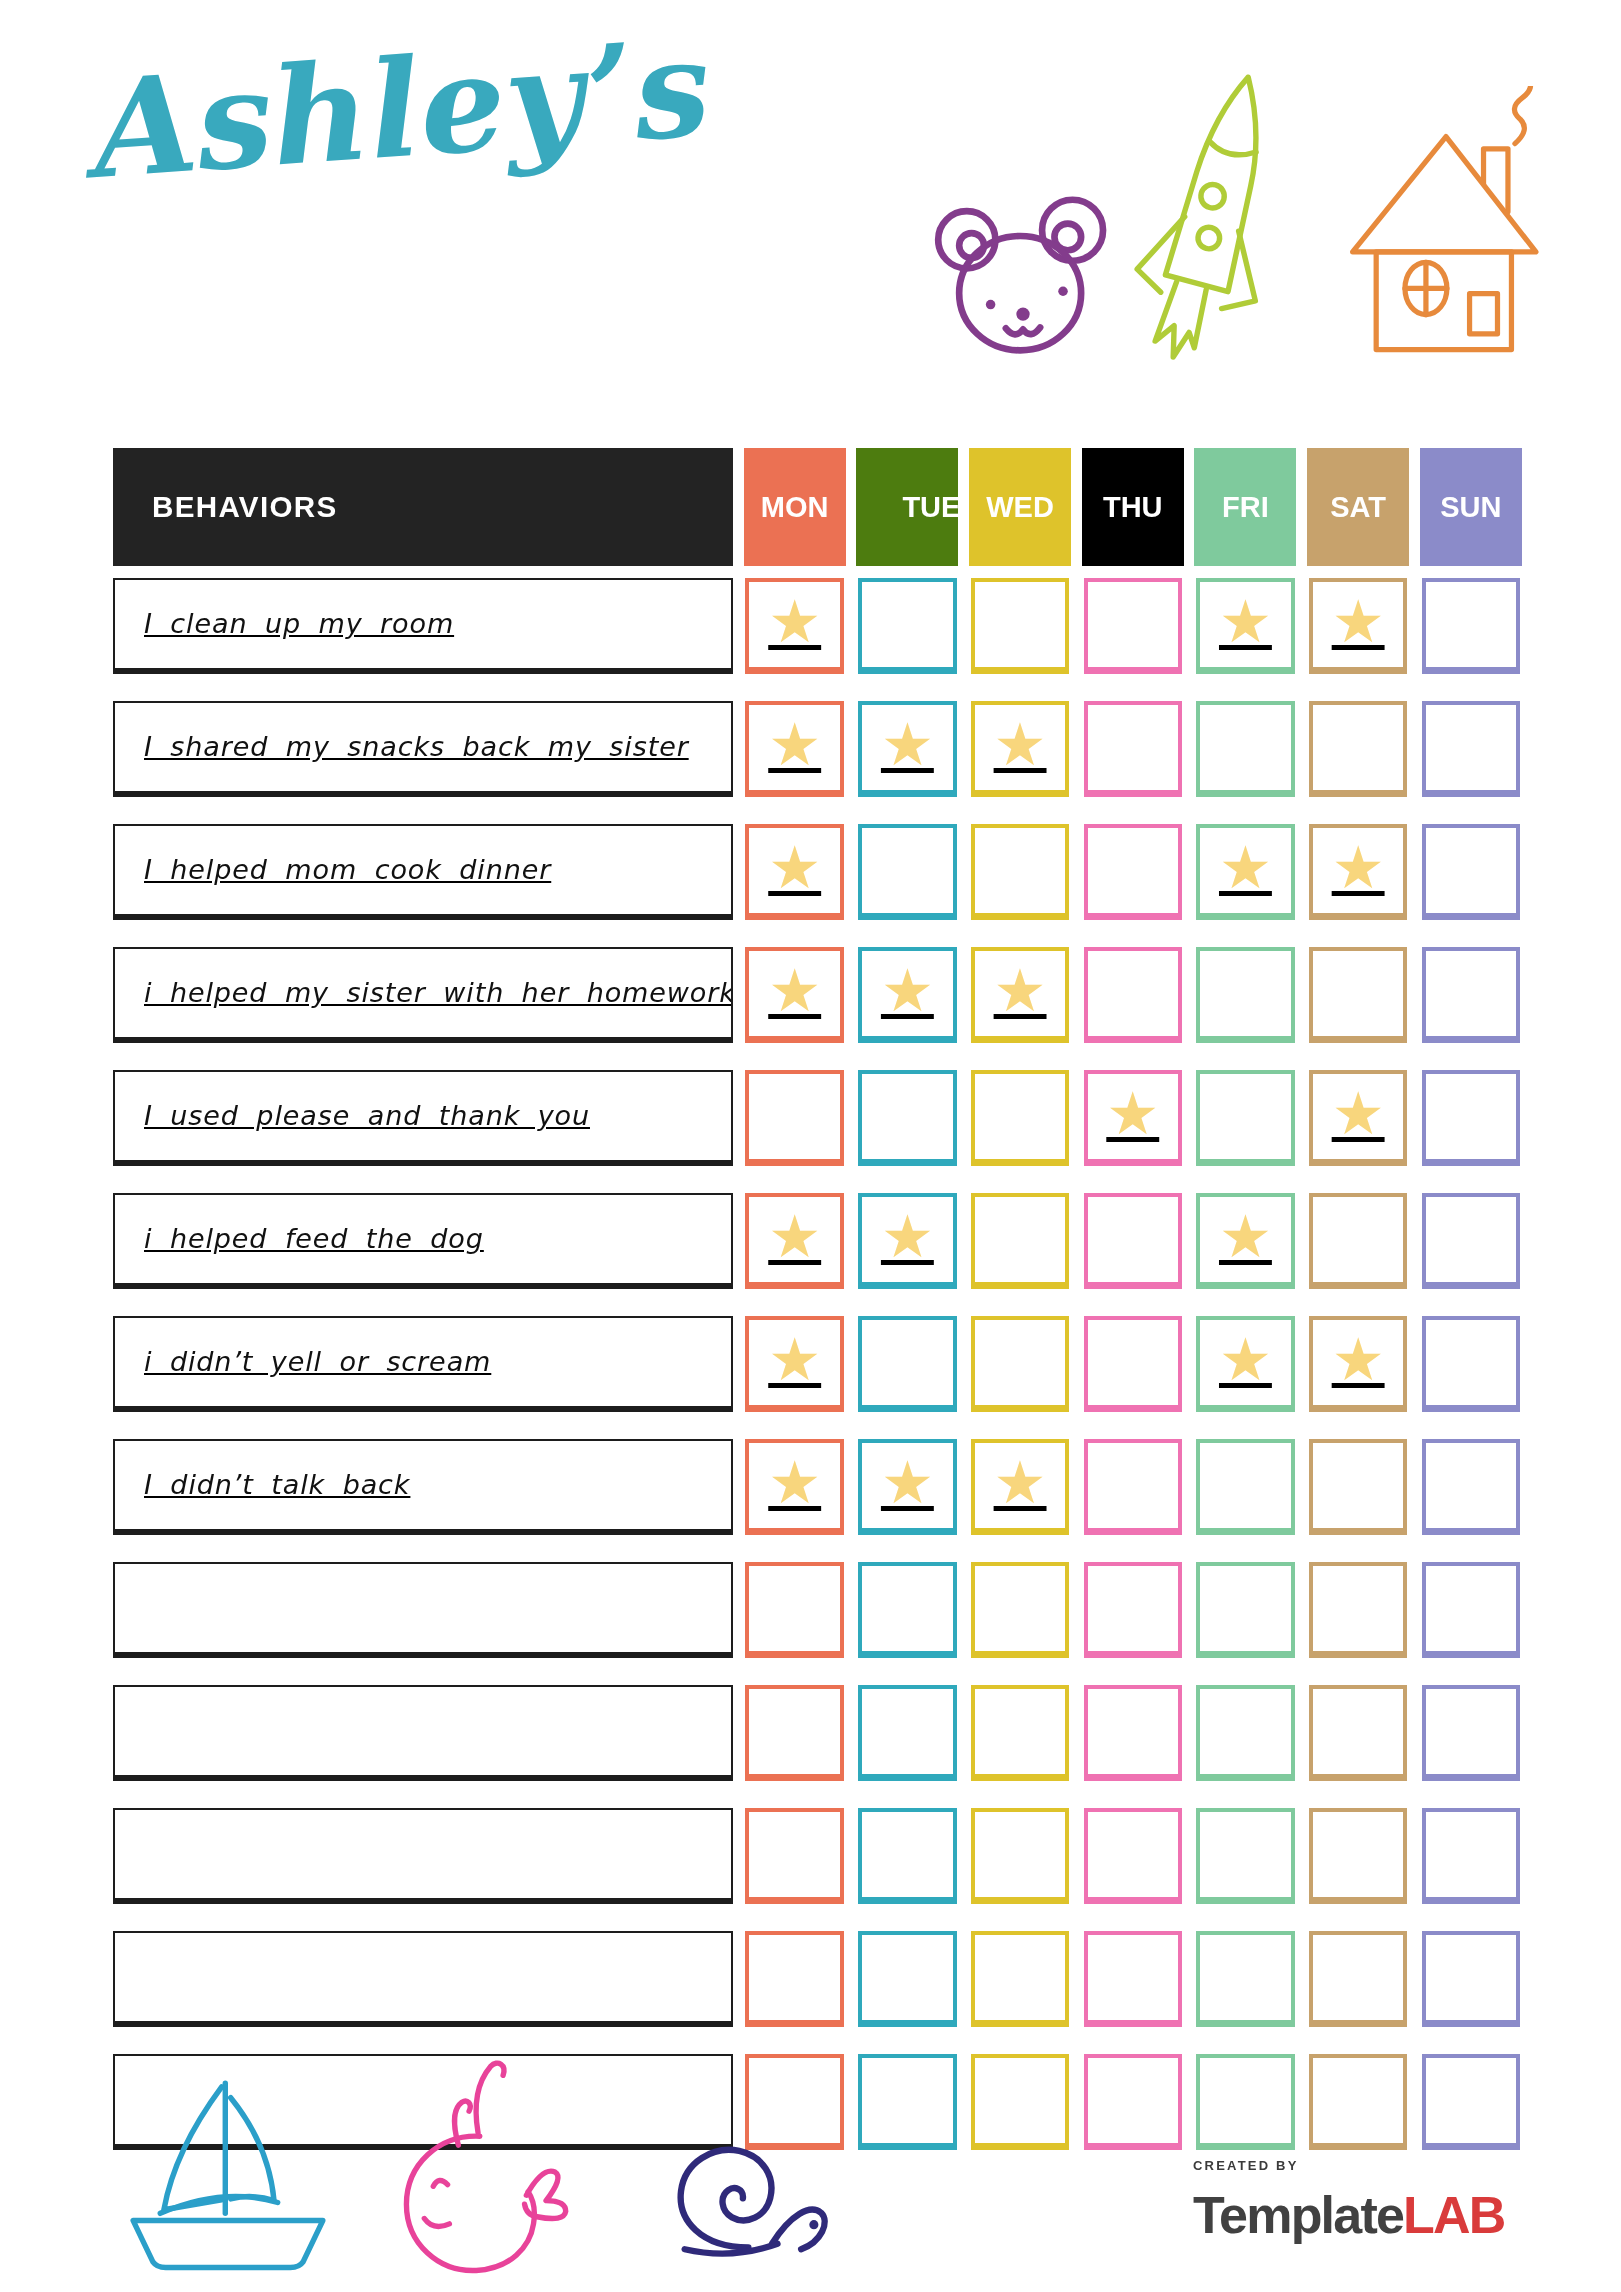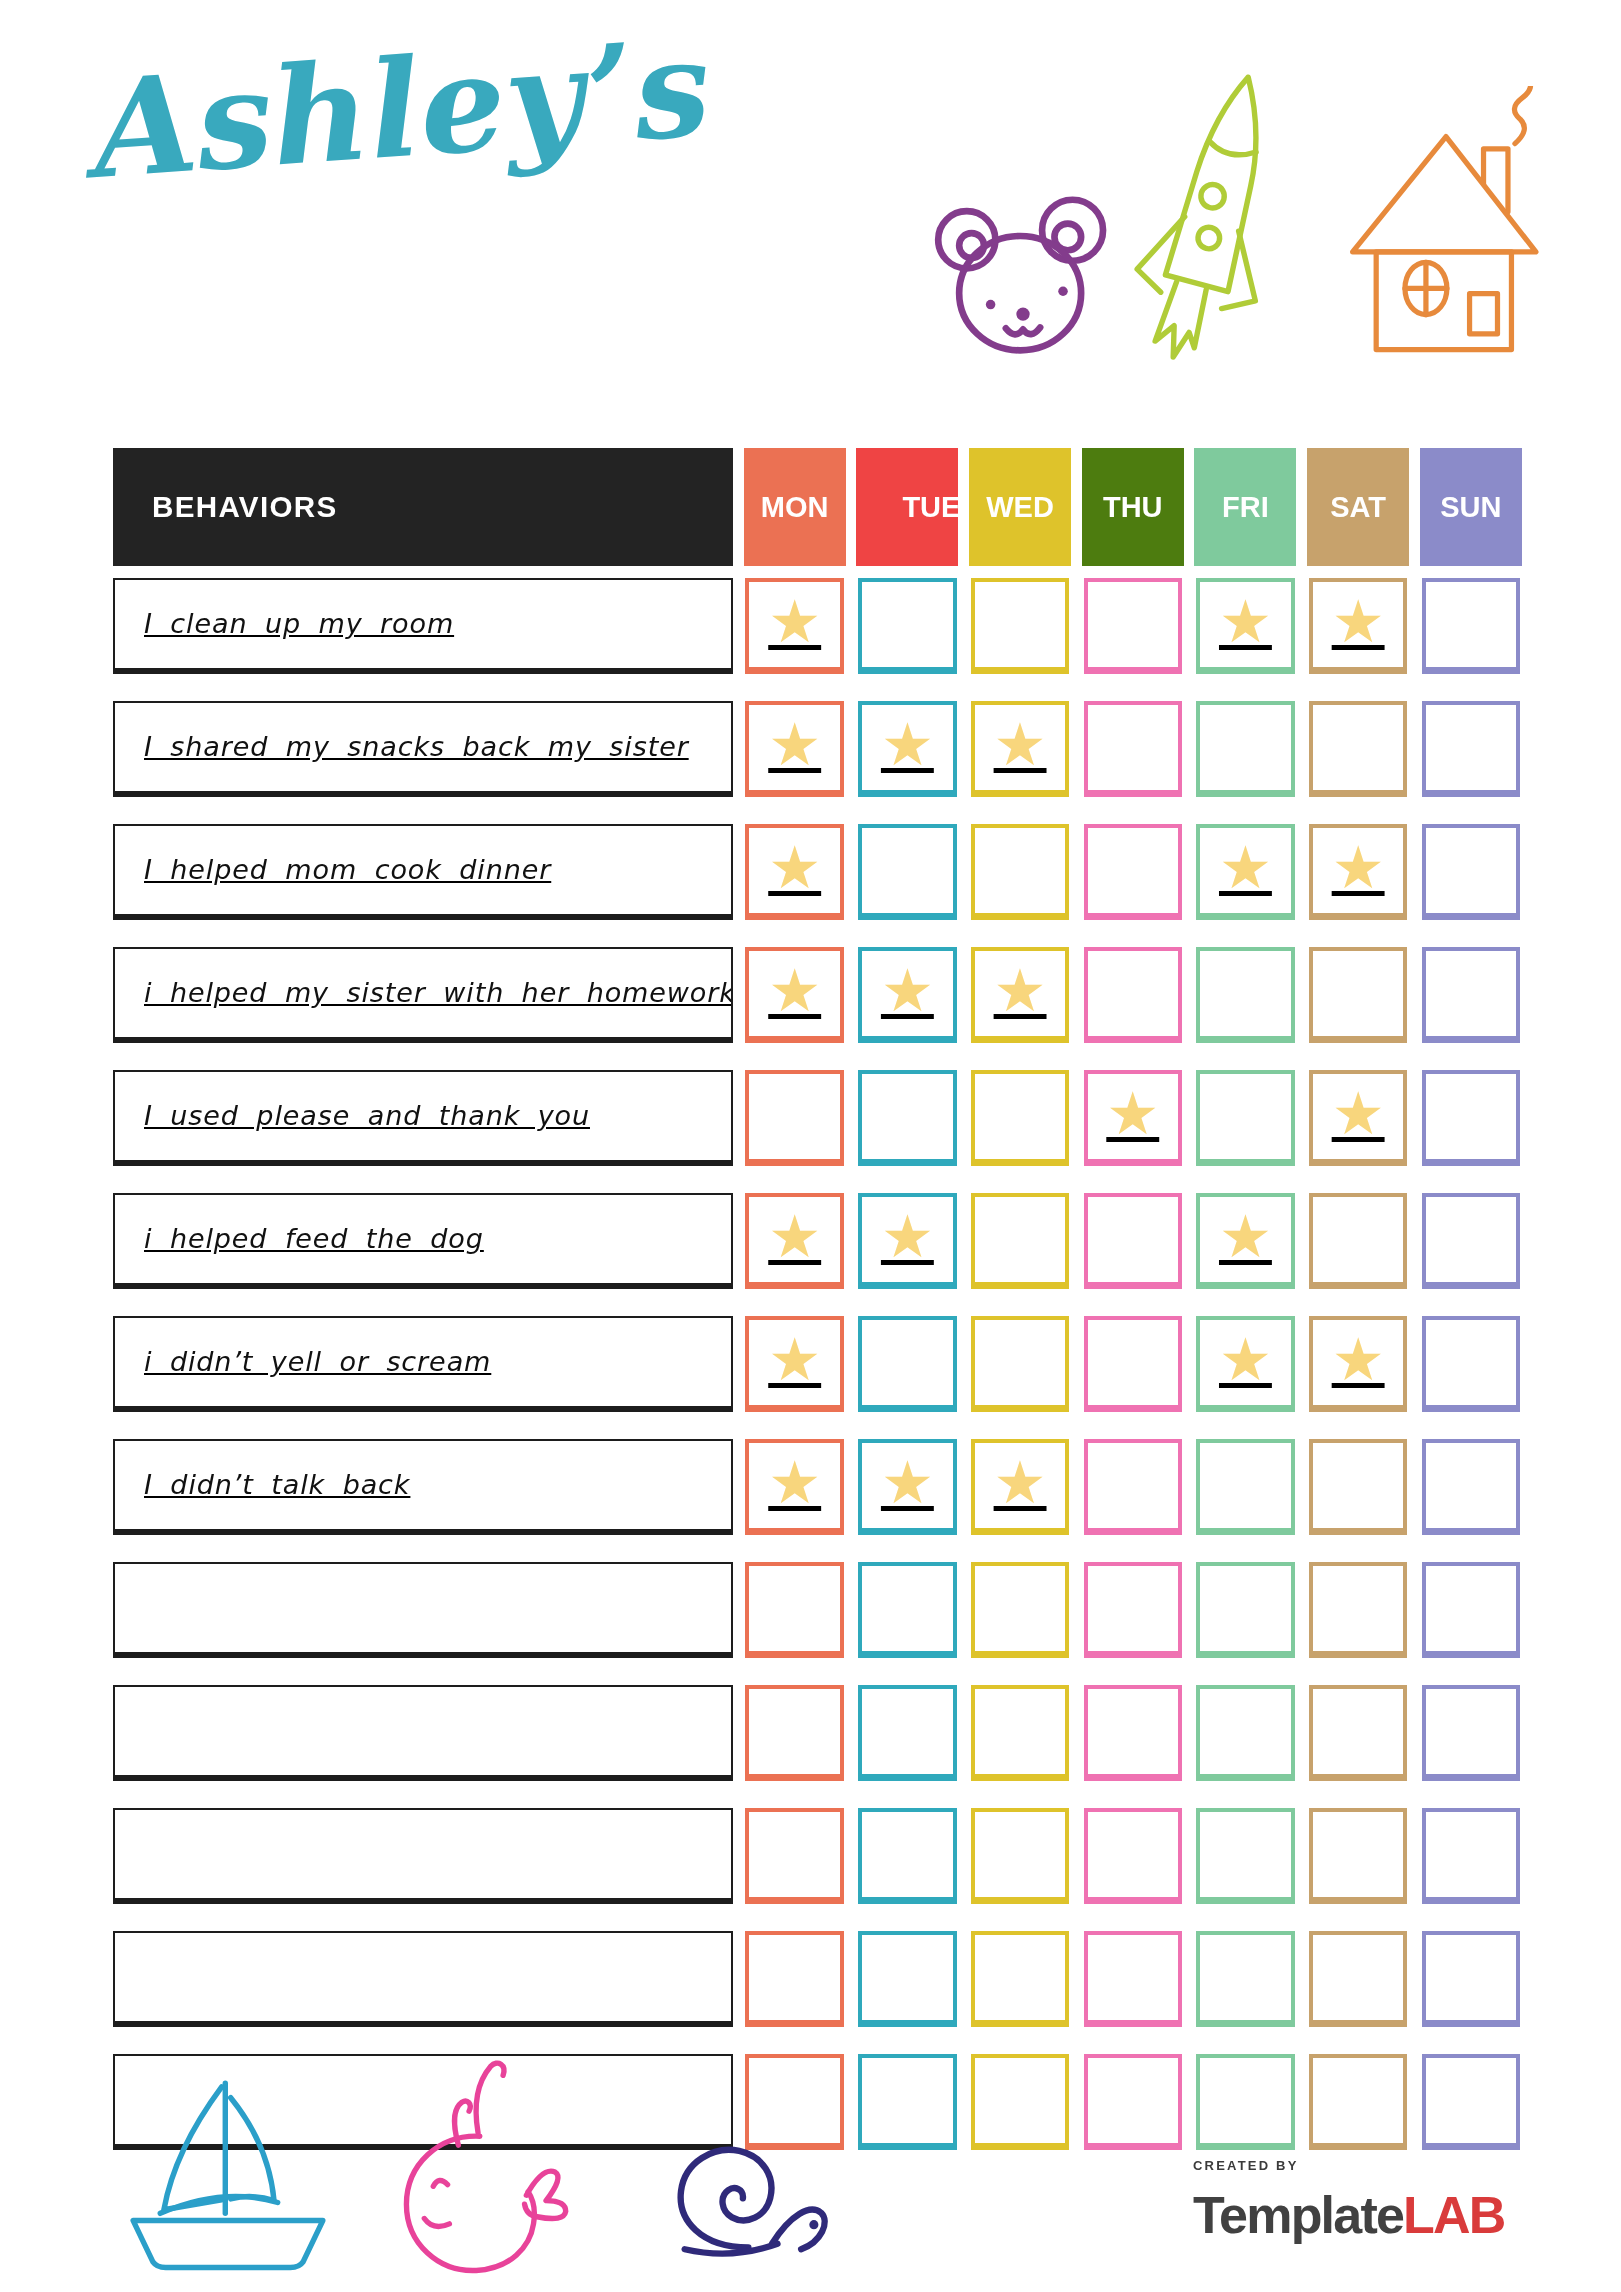--- a/index.html
+++ b/index.html
@@ -128,23 +128,23 @@
       <path d="M102 202 L102 262 M78 232 L126 232"></path>
       <rect x="152" y="238" width="32" height="46"></rect>
     </svg>
   </span>
 
   <div class="chart">
     <div class="grid-row chart-header">
       <div class="behaviors-head" style="background: rgb(35, 35, 35);">BEHAVIORS</div>
 
     <div class="day-tile" style="background: rgb(235, 113, 83);">MON</div>
-        <div class="day-tile" style="background: #ef4444; padding-left: 48px;">TUE</div>
+        <div class="day-tile" style="background: #4d7c0f; padding-left: 48px;">TUE</div>
         <div class="day-tile" style="background: rgb(222, 195, 43);">WED</div>
-        <div class="day-tile" style="background: #4d7c0f;">THU</div>
+        <div class="day-tile" style="background: #000000;">THU</div>
         <div class="day-tile" style="background: rgb(127, 202, 157);">FRI</div>
         <div class="day-tile" style="background: rgb(199, 162, 108);">SAT</div>
         <div class="day-tile" style="background: rgb(139, 139, 201);">SUN</div>
       </div>
     <div class="rows">
 
     <div class="grid-row body-row">
           <div class="behavior-box">I clean up my room</div>
           <div class="day-cell" style="border-color: rgb(235, 113, 83);">
             <span class="star">★</span>

